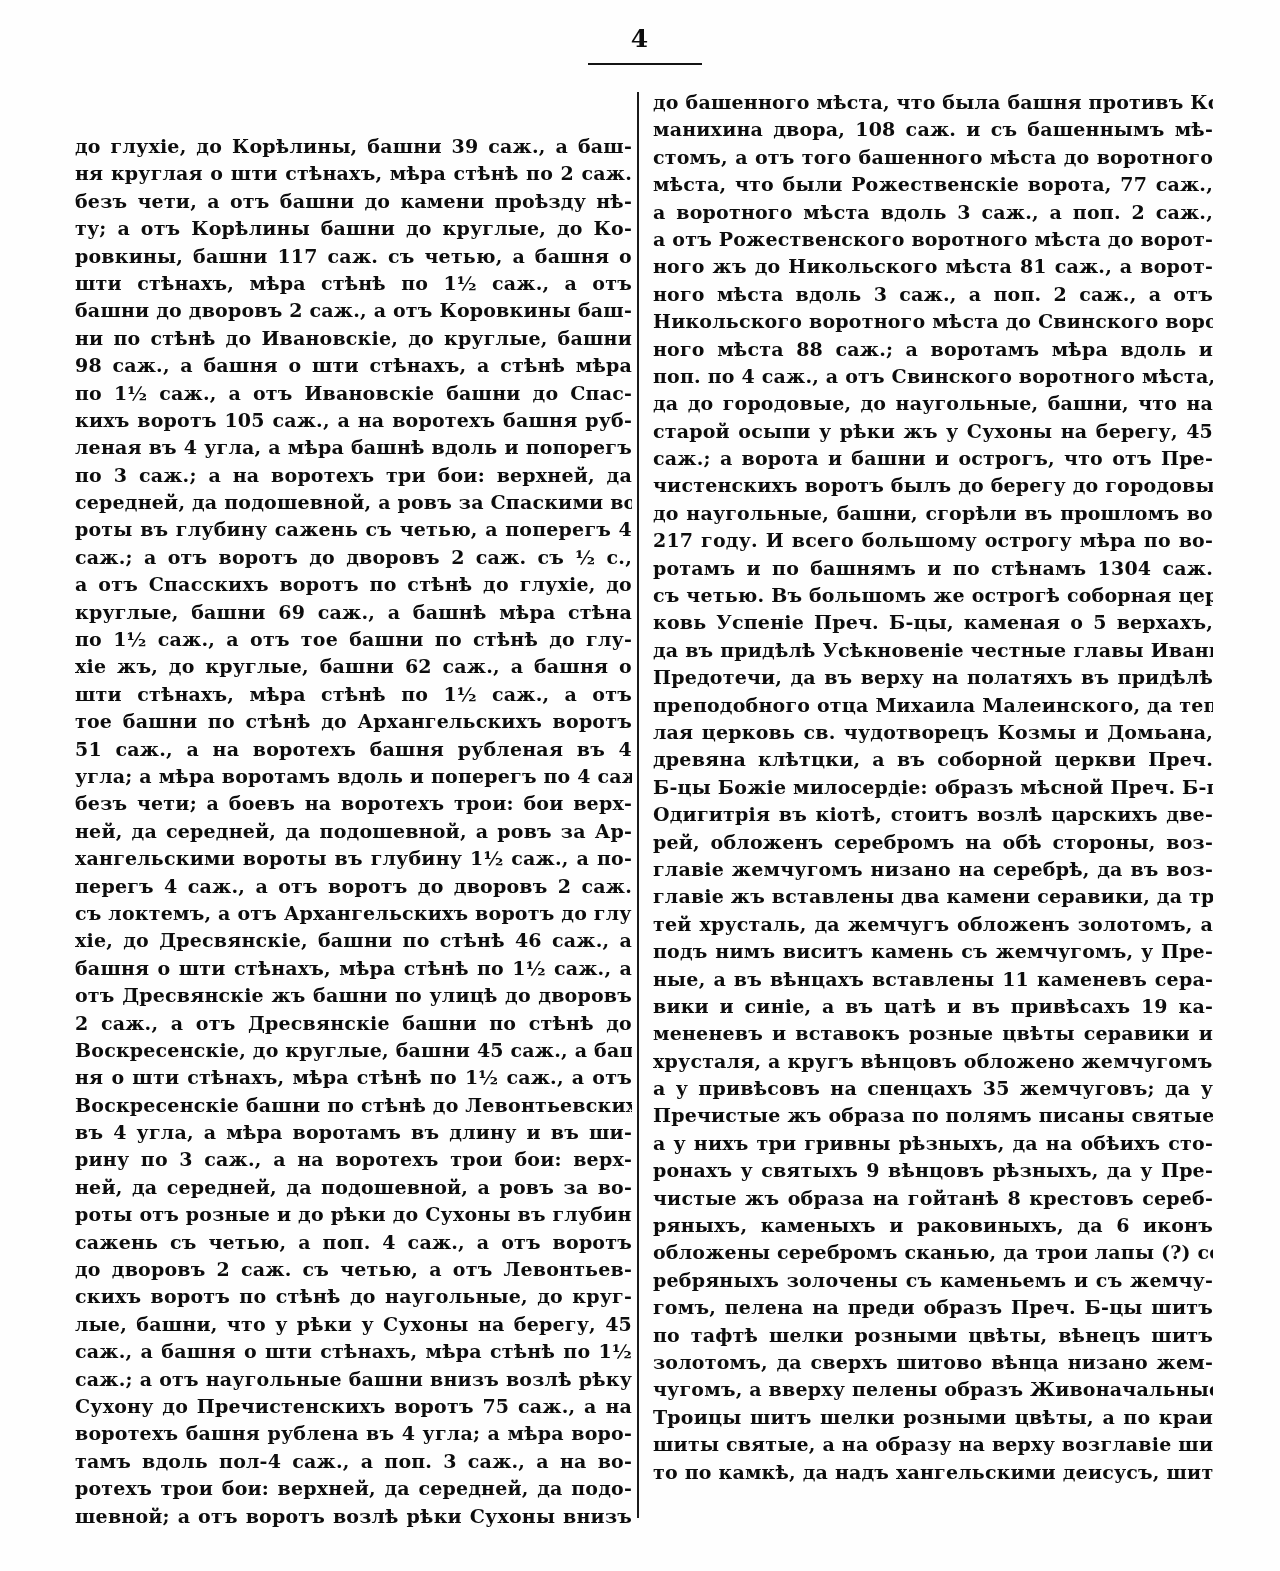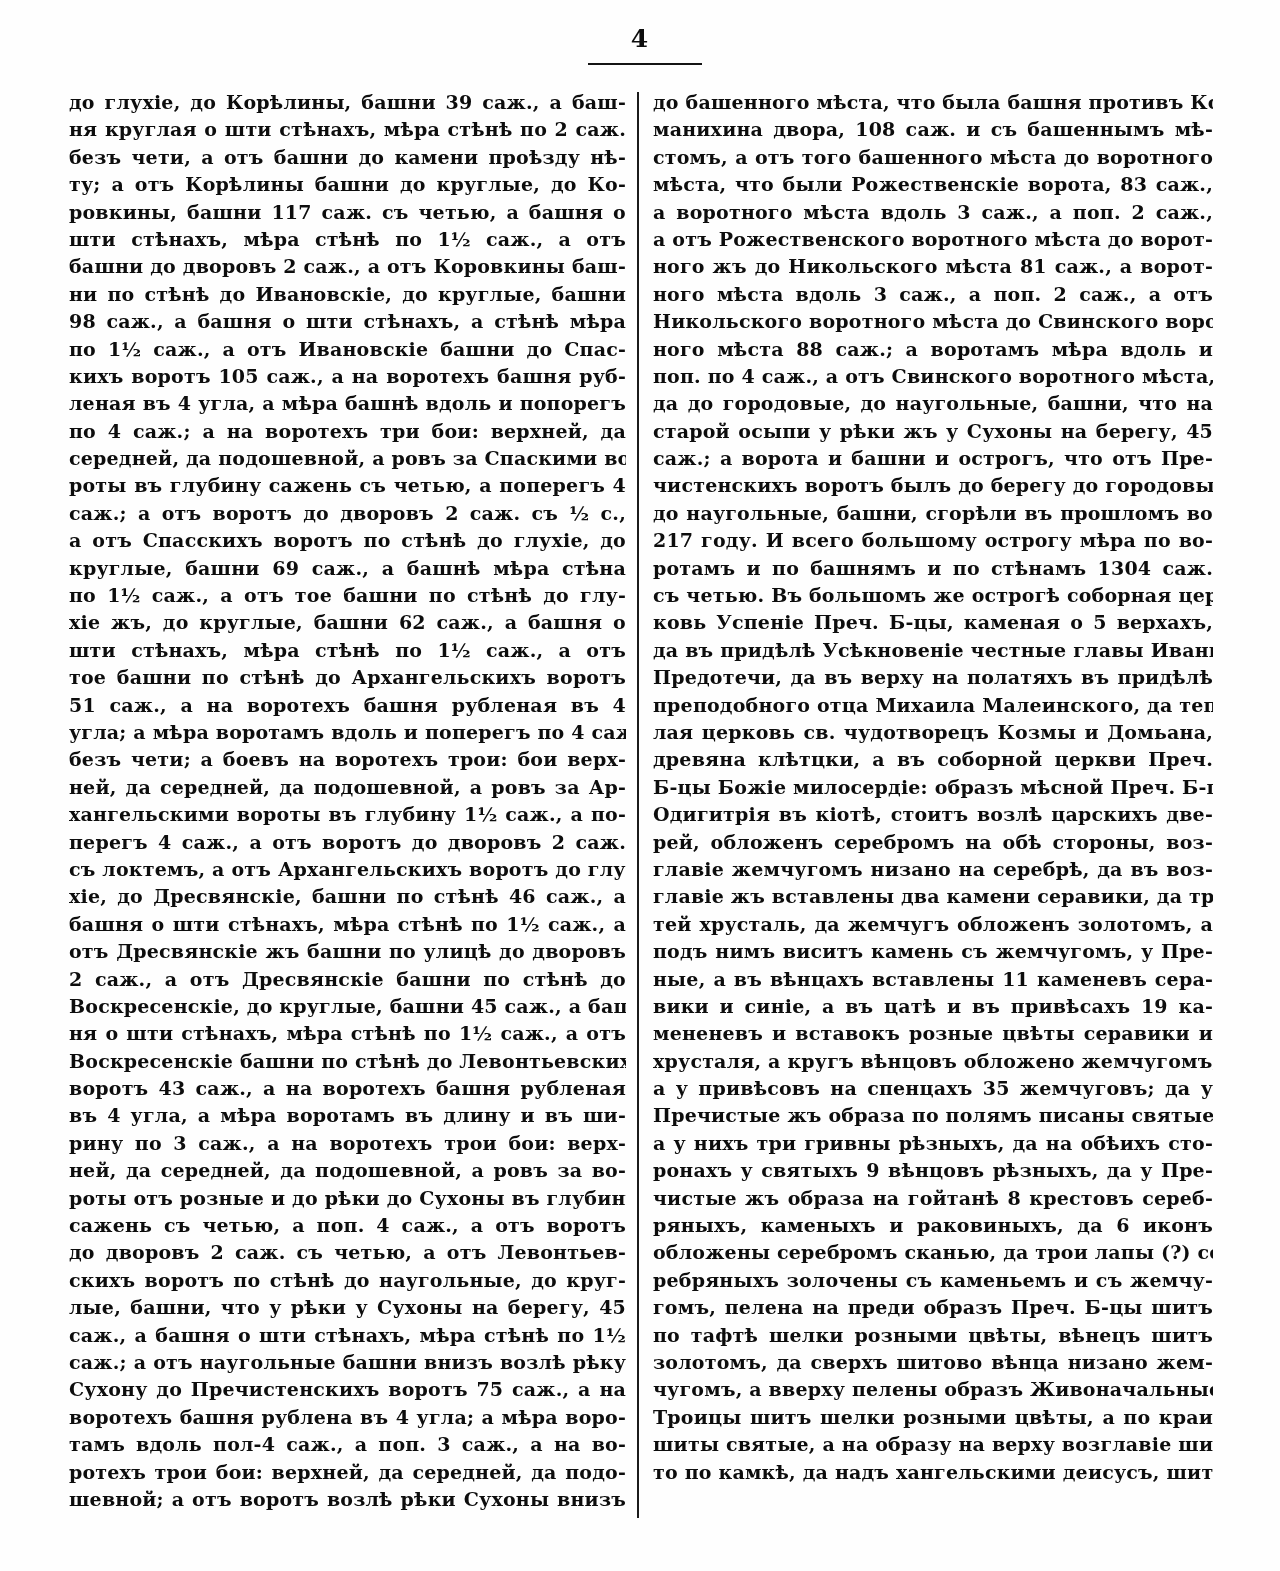--- a/index.html
+++ b/index.html
@@ -30,21 +30,21 @@
     position: absolute;
     top: 63px;
     left: 588px;
     width: 114px;
     border-top: 2px solid #141414;
   }
   .column {
     position: absolute;
     top: 89px;
   }
-  .column-left  { left: 69px;  width: 557px; }
+  .column-left  { left: 75px;  width: 557px; margin-top: 44px; }
   .column-right { left: 653px; width: 560px; }
   .column-divider {
     position: absolute;
     top: 92px;
     left: 637px;
     height: 1426px;
     width: 0;
     border-left: 2px solid #1b1b1b;
   }
   .line {
@@ -72,21 +72,21 @@
       <div class="line">безъ чети, а отъ башни до камени проѣзду нѣ-</div>
       <div class="line">ту; а отъ Корѣлины башни до круглые, до Ко-</div>
       <div class="line">ровкины, башни 117 саж. съ четью, а башня о</div>
       <div class="line">шти стѣнахъ, мѣра стѣнѣ по 1½ саж., а отъ</div>
       <div class="line">башни до дворовъ 2 саж., а отъ Коровкины баш-</div>
       <div class="line">ни по стѣнѣ до Ивановскіе, до круглые, башни</div>
       <div class="line">98 саж., а башня о шти стѣнахъ, а стѣнѣ мѣра</div>
       <div class="line">по 1½ саж., а отъ Ивановскіе башни до Спас-</div>
       <div class="line">кихъ воротъ 105 саж., а на воротехъ башня руб-</div>
       <div class="line">леная въ 4 угла, а мѣра башнѣ вдоль и попорегъ</div>
-      <div class="line">по 4 саж.; а на воротехъ три бои: верхней, да</div>
+      <div class="line">по 3 саж.; а на воротехъ три бои: верхней, да</div>
       <div class="line">середней, да подошевной, а ровъ за Спаскими во-</div>
       <div class="line">роты въ глубину сажень съ четью, а поперегъ 4</div>
       <div class="line">саж.; а отъ воротъ до дворовъ 2 саж. съ ½ с.,</div>
       <div class="line">а отъ Спасскихъ воротъ по стѣнѣ до глухіе, до</div>
       <div class="line">круглые, башни 69 саж., а башнѣ мѣра стѣна</div>
       <div class="line">по 1½ саж., а отъ тое башни по стѣнѣ до глу-</div>
       <div class="line">хіе жъ, до круглые, башни 62 саж., а башня о</div>
       <div class="line">шти стѣнахъ, мѣра стѣнѣ по 1½ саж., а отъ</div>
       <div class="line">тое башни по стѣнѣ до Архангельскихъ воротъ</div>
       <div class="line">51 саж., а на воротехъ башня рубленая въ 4</div>
@@ -96,21 +96,20 @@
       <div class="line">хангельскими вороты въ глубину 1½ саж., а по-</div>
       <div class="line">перегъ 4 саж., а отъ воротъ до дворовъ 2 саж.</div>
       <div class="line">съ локтемъ, а отъ Архангельскихъ воротъ до глу-</div>
       <div class="line">хіе, до Дресвянскіе, башни по стѣнѣ 46 саж., а</div>
       <div class="line">башня о шти стѣнахъ, мѣра стѣнѣ по 1½ саж., а</div>
       <div class="line">отъ Дресвянскіе жъ башни по улицѣ до дворовъ</div>
       <div class="line">2 саж., а отъ Дресвянскіе башни по стѣнѣ до</div>
       <div class="line">Воскресенскіе, до круглые, башни 45 саж., а баш-</div>
       <div class="line">ня о шти стѣнахъ, мѣра стѣнѣ по 1½ саж., а отъ</div>
       <div class="line">Воскресенскіе башни по стѣнѣ до Левонтьевскихъ</div>
-      <div class="line">воротъ 43 саж., а на воротехъ башня рубленая</div>
       <div class="line">въ 4 угла, а мѣра воротамъ въ длину и въ ши-</div>
       <div class="line">рину по 3 саж., а на воротехъ трои бои: верх-</div>
       <div class="line">ней, да середней, да подошевной, а ровъ за во-</div>
       <div class="line">роты отъ розные и до рѣки до Сухоны въ глубину</div>
       <div class="line">сажень съ четью, а поп. 4 саж., а отъ воротъ</div>
       <div class="line">до дворовъ 2 саж. съ четью, а отъ Левонтьев-</div>
       <div class="line">скихъ воротъ по стѣнѣ до наугольные, до круг-</div>
       <div class="line">лые, башни, что у рѣки у Сухоны на берегу, 45</div>
       <div class="line">саж., а башня о шти стѣнахъ, мѣра стѣнѣ по 1½</div>
       <div class="line">саж.; а отъ наугольные башни внизъ возлѣ рѣку</div>
@@ -120,21 +119,21 @@
       <div class="line">ротехъ трои бои: верхней, да середней, да подо-</div>
       <div class="line">шевной; а отъ воротъ возлѣ рѣки Сухоны внизъ</div>
     </div>
 
   <div class="column-divider"></div>
 
   <div class="column column-right">
       <div class="line">до башенного мѣста, что была башня противъ Ко-</div>
       <div class="line">манихина двора, 108 саж. и съ башеннымъ мѣ-</div>
       <div class="line">стомъ, а отъ того башенного мѣста до воротного</div>
-      <div class="line">мѣста, что были Рожественскіе ворота, 83 саж.,</div>
+      <div class="line">мѣста, что были Рожественскіе ворота, 77 саж.,</div>
       <div class="line">а воротного мѣста вдоль 3 саж., а поп. 2 саж.,</div>
       <div class="line">а отъ Рожественского воротного мѣста до ворот-</div>
       <div class="line">ного жъ до Никольского мѣста 81 саж., а ворот-</div>
       <div class="line">ного мѣста вдоль 3 саж., а поп. 2 саж., а отъ</div>
       <div class="line">Никольского воротного мѣста до Свинского ворот-</div>
       <div class="line">ного мѣста 88 саж.; а воротамъ мѣра вдоль и</div>
       <div class="line">поп. по 4 саж., а отъ Свинского воротного мѣста,</div>
       <div class="line">да до городовые, до наугольные, башни, что на</div>
       <div class="line">старой осыпи у рѣки жъ у Сухоны на берегу, 45</div>
       <div class="line">саж.; а ворота и башни и острогъ, что отъ Пре-</div>

